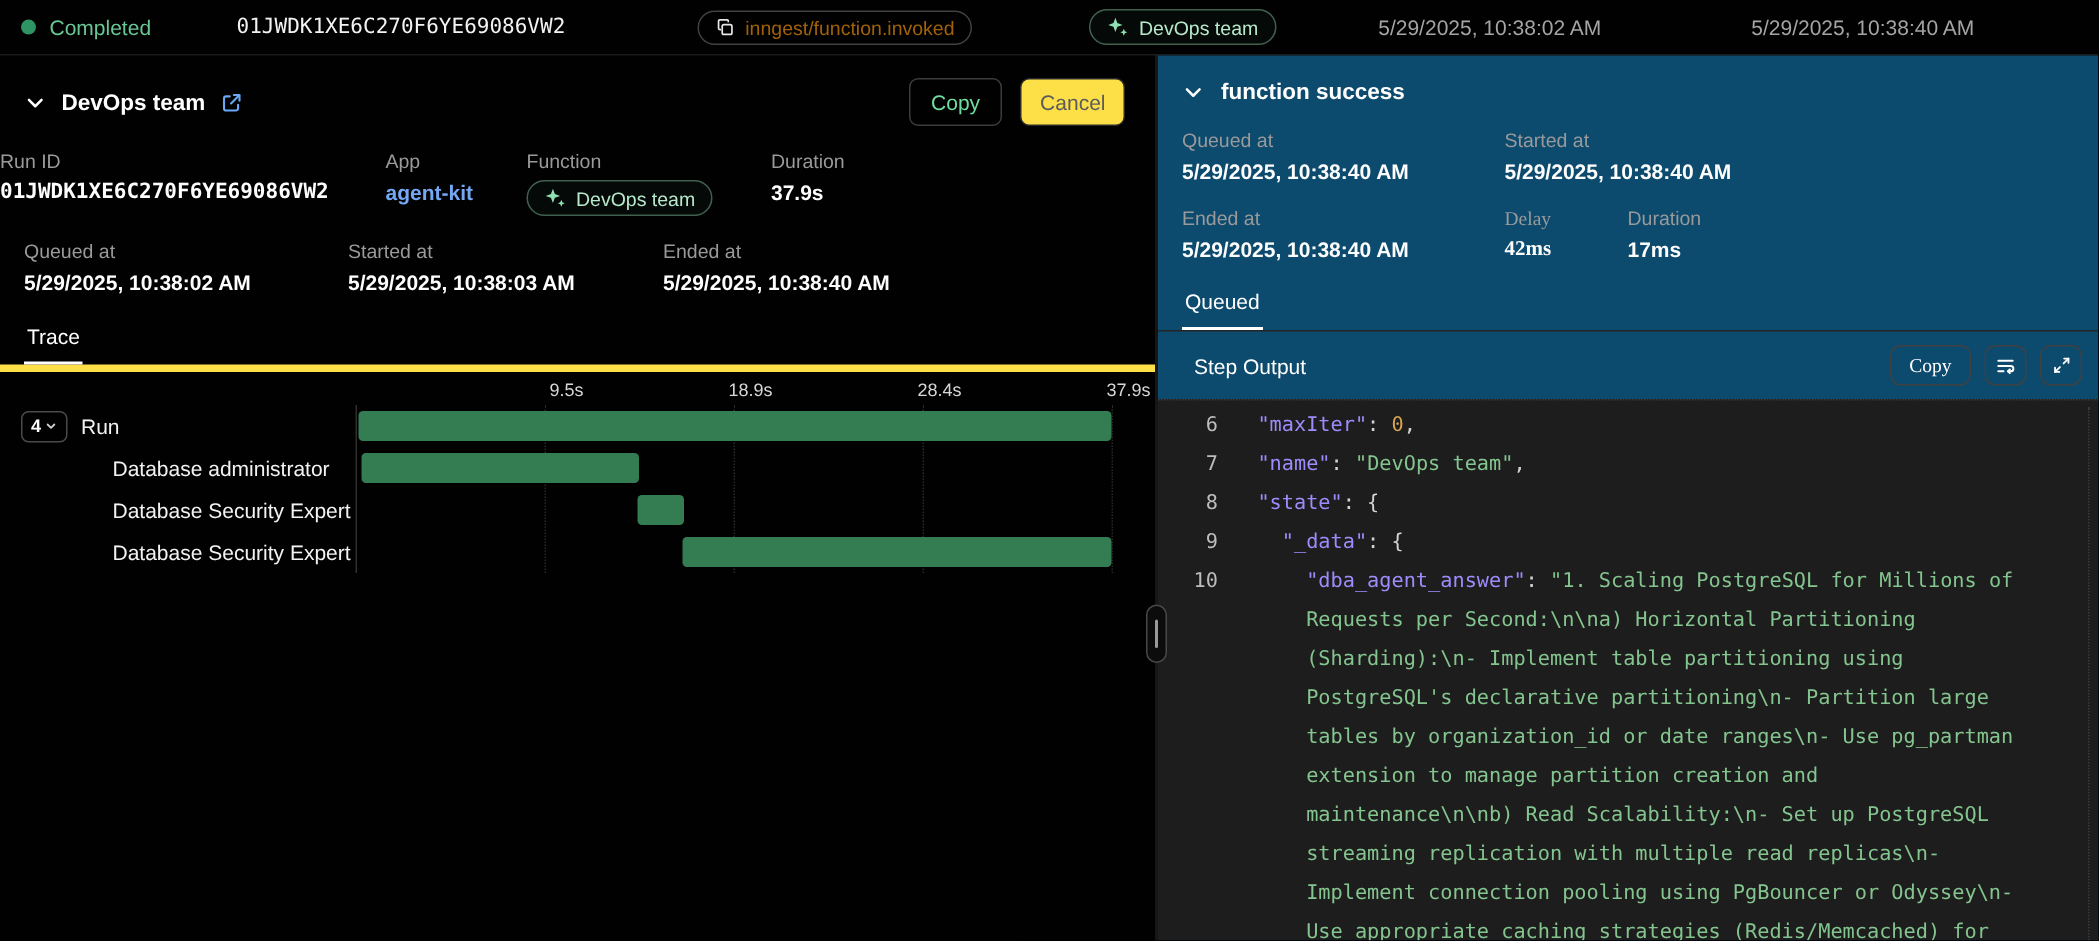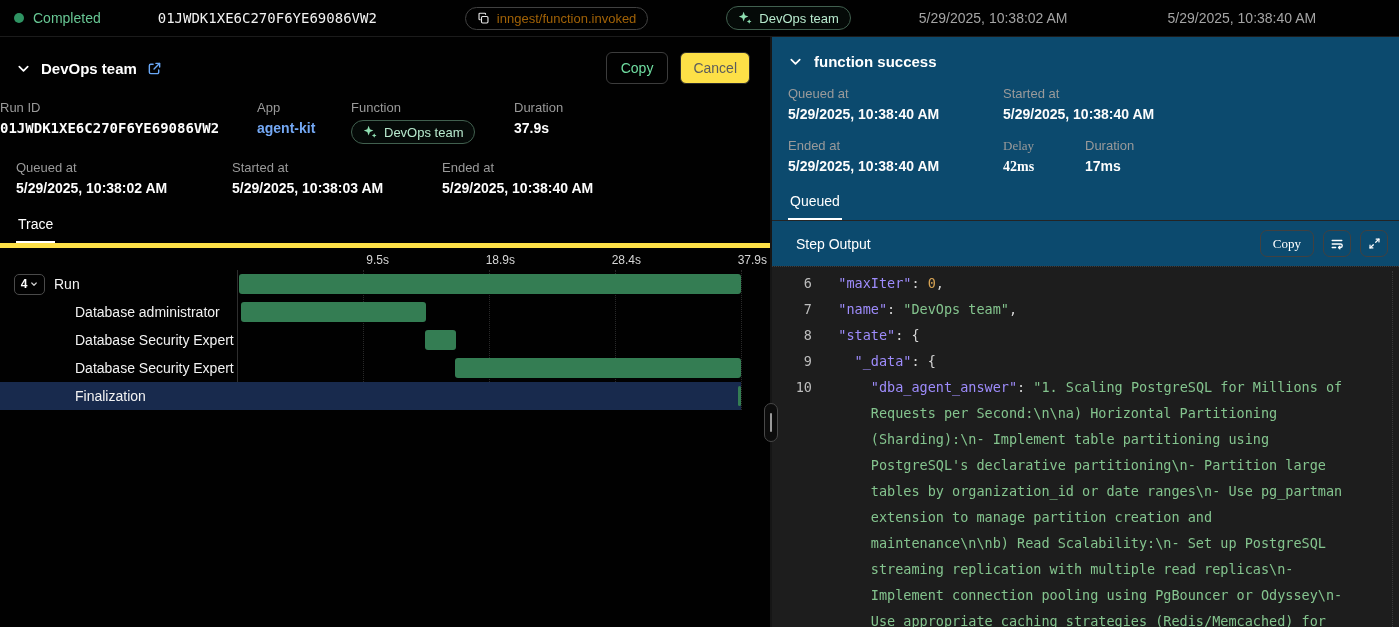--- a/index.html
+++ b/index.html
@@ -250,28 +250,20 @@
               </div>
             </div>
             <div class="trow">
               <div class="tlabel indent">
                 <span>Database Security Expert</span>
               </div>
               <div class="tbars">
                 <div class="bar" style="left: 43.2718%; width: 56.7282%;"></div>
               </div>
             </div>
-            <div class="trow selected">
-              <div class="tlabel indent">
-                <span>Finalization</span>
-              </div>
-              <div class="tbars">
-                <div class="bar" style="left: 99.3404%; width: 0.659631%;"></div>
-              </div>
-            </div>
           </div>
       </div>
     </section>
 
     <section class="right-panel">
       <div class="step-header">
         <span class="chev" style="display:inline-flex">
           <svg width="15" height="15" viewBox="0 0 16 16" fill="none" stroke="#fff" stroke-width="1.8" stroke-linecap="round" stroke-linejoin="round">
               <path d="M3.5 6l4.5 4.5L12.5 6"></path>
             </svg>

